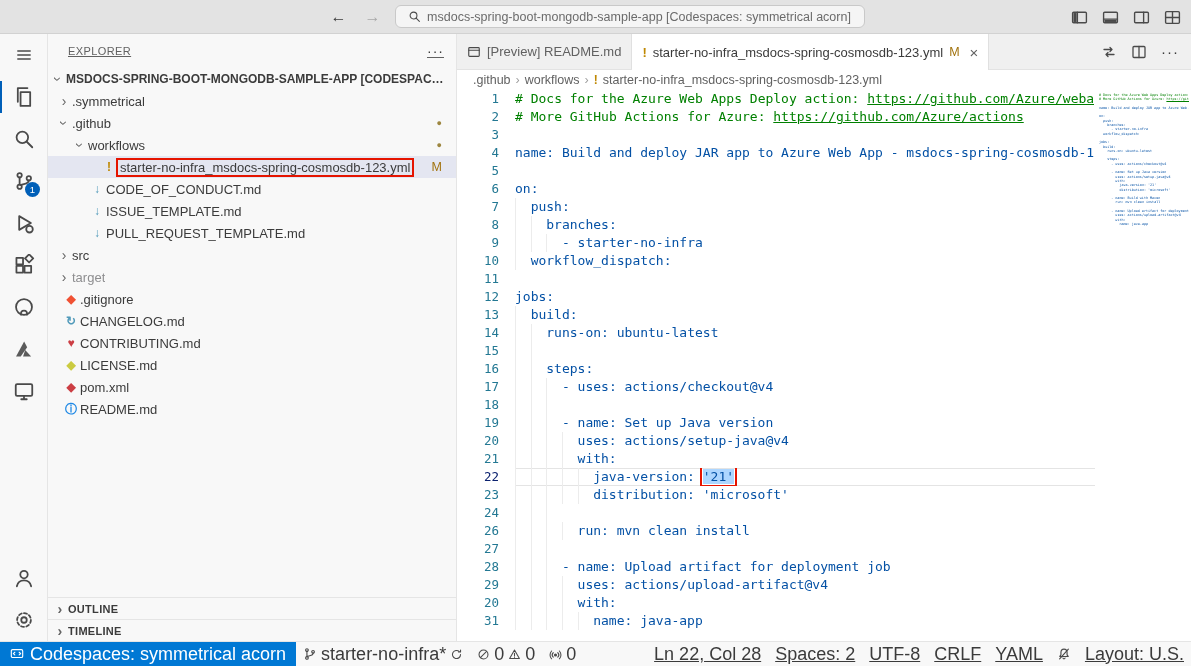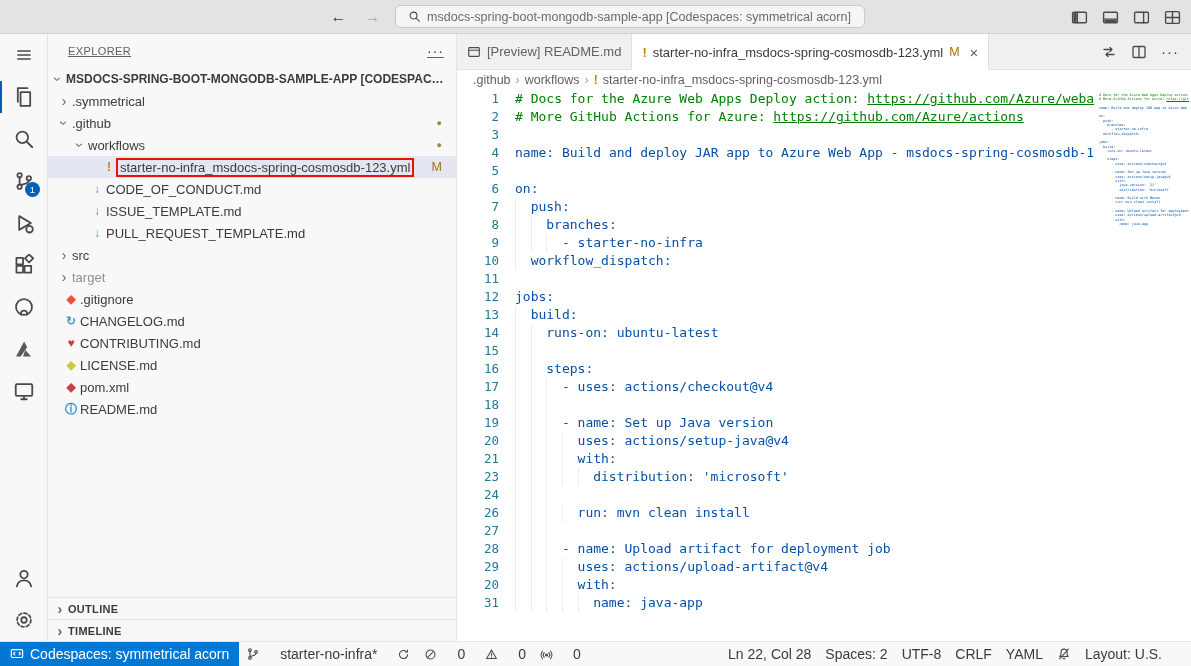--- a/index.html
+++ b/index.html
@@ -123,26 +123,26 @@
   .minimap {
     position:absolute; top:0; right:0; bottom:0; width:96px; background:#fff; z-index:3;
     overflow:hidden; padding:3px 2px 0 4px;
   }
   .mline { white-space:pre; font-size:3.4px; line-height:4.3px; height:4.3px; overflow:hidden; }
   .mline .tk-selected { outline:none; background:none; }
 
   
   .statusbar {
     height:25px; background:#f8f8f8; border-top:1px solid #e5e5e5; display:flex;
-    align-items:center; font-size:14px; color:#3b3b3b; flex:none; white-space:nowrap;
-  }
-  .sb-item { display:flex; align-items:center; gap:20px; padding:0 7px; height:100%; }
+    align-items:center; font-size:18px; color:#3b3b3b; flex:none; white-space:nowrap;
+  }
+  .sb-item { display:flex; align-items:center; gap:4px; padding:0 7px; height:100%; }
   .remote-chip { background:var(--accent,#0078d4); color:#fff; gap:6px; padding:0 10px; }
   .remote-chip .ic { stroke:#fff; }
-  .sb-right { margin-left:auto; display:flex; align-items:flex-start; height:100%; padding-right:22px; }
+  .sb-right { margin-left:auto; display:flex; align-items:flex-start; height:100%; padding-right:0;text-decoration:underline; }
 </style>
 </head>
 <body>
 
 <div class="titlebar">
   <div class="nav-group">
     <span class="nav-arrow">←</span>
     <span class="nav-arrow disabled">→</span>
     <div class="searchbox">
       <svg class="ic" width="13" height="13" viewBox="0 0 16 16">
@@ -387,20 +387,21 @@
           <div class="line"><span class="ln">12</span><span class="lc"><span class="tk-code">jobs:</span></span></div>
           <div class="line"><span class="ln">13</span><span class="lc"><span class="guide"></span><span class="tk-code">build:</span></span></div>
           <div class="line"><span class="ln">14</span><span class="lc"><span class="guide"></span><span class="guide"></span><span class="tk-code">runs-on: ubuntu-latest</span></span></div>
           <div class="line"><span class="ln">15</span><span class="lc"><span class="guide"></span><span class="guide"></span></span></div>
           <div class="line"><span class="ln">16</span><span class="lc"><span class="guide"></span><span class="guide"></span><span class="tk-code">steps:</span></span></div>
           <div class="line"><span class="ln">17</span><span class="lc"><span class="guide"></span><span class="guide"></span><span class="guide"></span><span class="tk-code">- uses: actions/checkout@v4</span></span></div>
           <div class="line"><span class="ln">18</span><span class="lc"><span class="guide"></span><span class="guide"></span><span class="guide"></span></span></div>
           <div class="line"><span class="ln">19</span><span class="lc"><span class="guide"></span><span class="guide"></span><span class="guide"></span><span class="tk-code">- name: Set up Java version</span></span></div>
           <div class="line"><span class="ln">20</span><span class="lc"><span class="guide"></span><span class="guide"></span><span class="guide"></span><span class="guide"></span><span class="tk-code">uses: actions/setup-java@v4</span></span></div>
           <div class="line"><span class="ln">21</span><span class="lc"><span class="guide"></span><span class="guide"></span><span class="guide"></span><span class="guide"></span><span class="tk-code">with:</span></span></div>
+          <div class="line cur"><span class="ln">22</span><span class="lc"><span class="guide"></span><span class="guide"></span><span class="guide"></span><span class="guide"></span><span class="guide"></span><span class="tk-code">java-version: </span><span class="tk-selected">'21'</span></span></div>
           <div class="line"><span class="ln">23</span><span class="lc"><span class="guide"></span><span class="guide"></span><span class="guide"></span><span class="guide"></span><span class="guide"></span><span class="tk-code">distribution: 'microsoft'</span></span></div>
           <div class="line"><span class="ln">24</span><span class="lc"><span class="guide"></span><span class="guide"></span><span class="guide"></span></span></div>
           <div class="line"><span class="ln">26</span><span class="lc"><span class="guide"></span><span class="guide"></span><span class="guide"></span><span class="guide"></span><span class="tk-code">run: mvn clean install</span></span></div>
           <div class="line"><span class="ln">27</span><span class="lc"><span class="guide"></span><span class="guide"></span><span class="guide"></span></span></div>
           <div class="line"><span class="ln">28</span><span class="lc"><span class="guide"></span><span class="guide"></span><span class="guide"></span><span class="tk-code">- name: Upload artifact for deployment job</span></span></div>
           <div class="line"><span class="ln">29</span><span class="lc"><span class="guide"></span><span class="guide"></span><span class="guide"></span><span class="guide"></span><span class="tk-code">uses: actions/upload-artifact@v4</span></span></div>
           <div class="line"><span class="ln">20</span><span class="lc"><span class="guide"></span><span class="guide"></span><span class="guide"></span><span class="guide"></span><span class="tk-code">with:</span></span></div>
           <div class="line"><span class="ln">31</span><span class="lc"><span class="guide"></span><span class="guide"></span><span class="guide"></span><span class="guide"></span><span class="guide"></span><span class="tk-code">name: java-app</span></span></div>
         </div>
       <div class="minimap">

